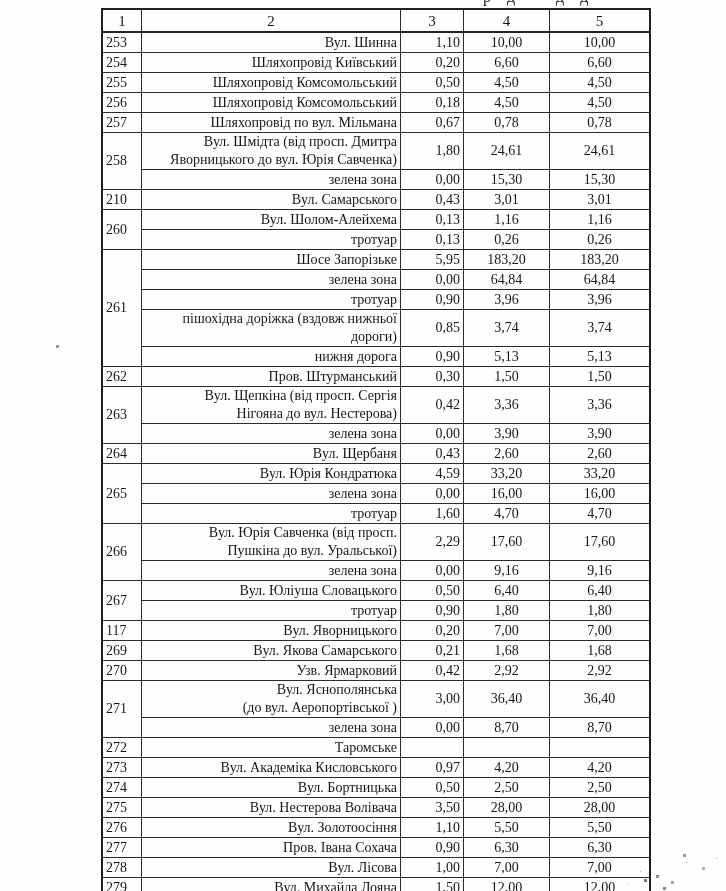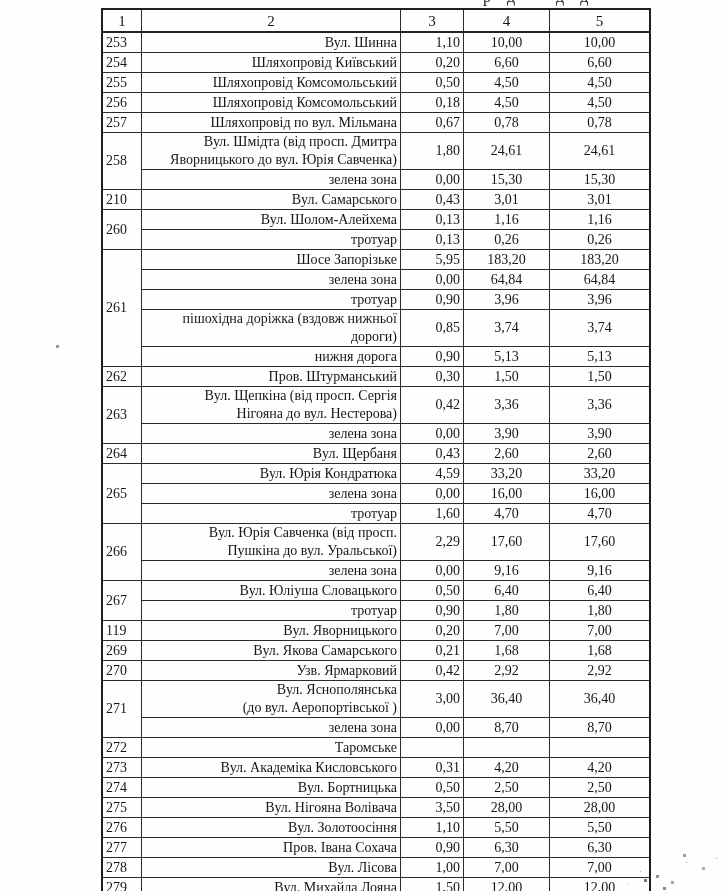--- a/index.html
+++ b/index.html
@@ -276,21 +276,21 @@
           <td class="col-v4">6,40</td>
           <td class="col-v5">6,40</td>
         </tr>
         <tr>
           <td class="col-name">тротуар</td>
           <td class="col-v3">0,90</td>
           <td class="col-v4">1,80</td>
           <td class="col-v5">1,80</td>
         </tr>
         <tr>
-          <td class="col-num" rowspan="1">119</td>
+          <td class="col-num" rowspan="1">117</td>
           <td class="col-name">Вул. Яворницького</td>
           <td class="col-v3">0,20</td>
           <td class="col-v4">7,00</td>
           <td class="col-v5">7,00</td>
         </tr>
         <tr>
           <td class="col-num" rowspan="1">269</td>
           <td class="col-name">Вул. Якова Самарського</td>
           <td class="col-v3">0,21</td>
           <td class="col-v4">1,68</td>
@@ -320,34 +320,34 @@
         <tr>
           <td class="col-num" rowspan="1">272</td>
           <td class="col-name">Таромське</td>
           <td class="col-v3"></td>
           <td class="col-v4"></td>
           <td class="col-v5"></td>
         </tr>
         <tr>
           <td class="col-num" rowspan="1">273</td>
           <td class="col-name">Вул. Академіка Кисловського</td>
-          <td class="col-v3">0,31</td>
+          <td class="col-v3">0,97</td>
           <td class="col-v4">4,20</td>
           <td class="col-v5">4,20</td>
         </tr>
         <tr>
           <td class="col-num" rowspan="1">274</td>
           <td class="col-name">Вул. Бортницька</td>
           <td class="col-v3">0,50</td>
           <td class="col-v4">2,50</td>
           <td class="col-v5">2,50</td>
         </tr>
         <tr>
           <td class="col-num" rowspan="1">275</td>
-          <td class="col-name">Вул. Нігояна Волівача</td>
+          <td class="col-name">Вул. Нестерова Волівача</td>
           <td class="col-v3">3,50</td>
           <td class="col-v4">28,00</td>
           <td class="col-v5">28,00</td>
         </tr>
         <tr>
           <td class="col-num" rowspan="1">276</td>
           <td class="col-name">Вул. Золотоосіння</td>
           <td class="col-v3">1,10</td>
           <td class="col-v4">5,50</td>
           <td class="col-v5">5,50</td>

